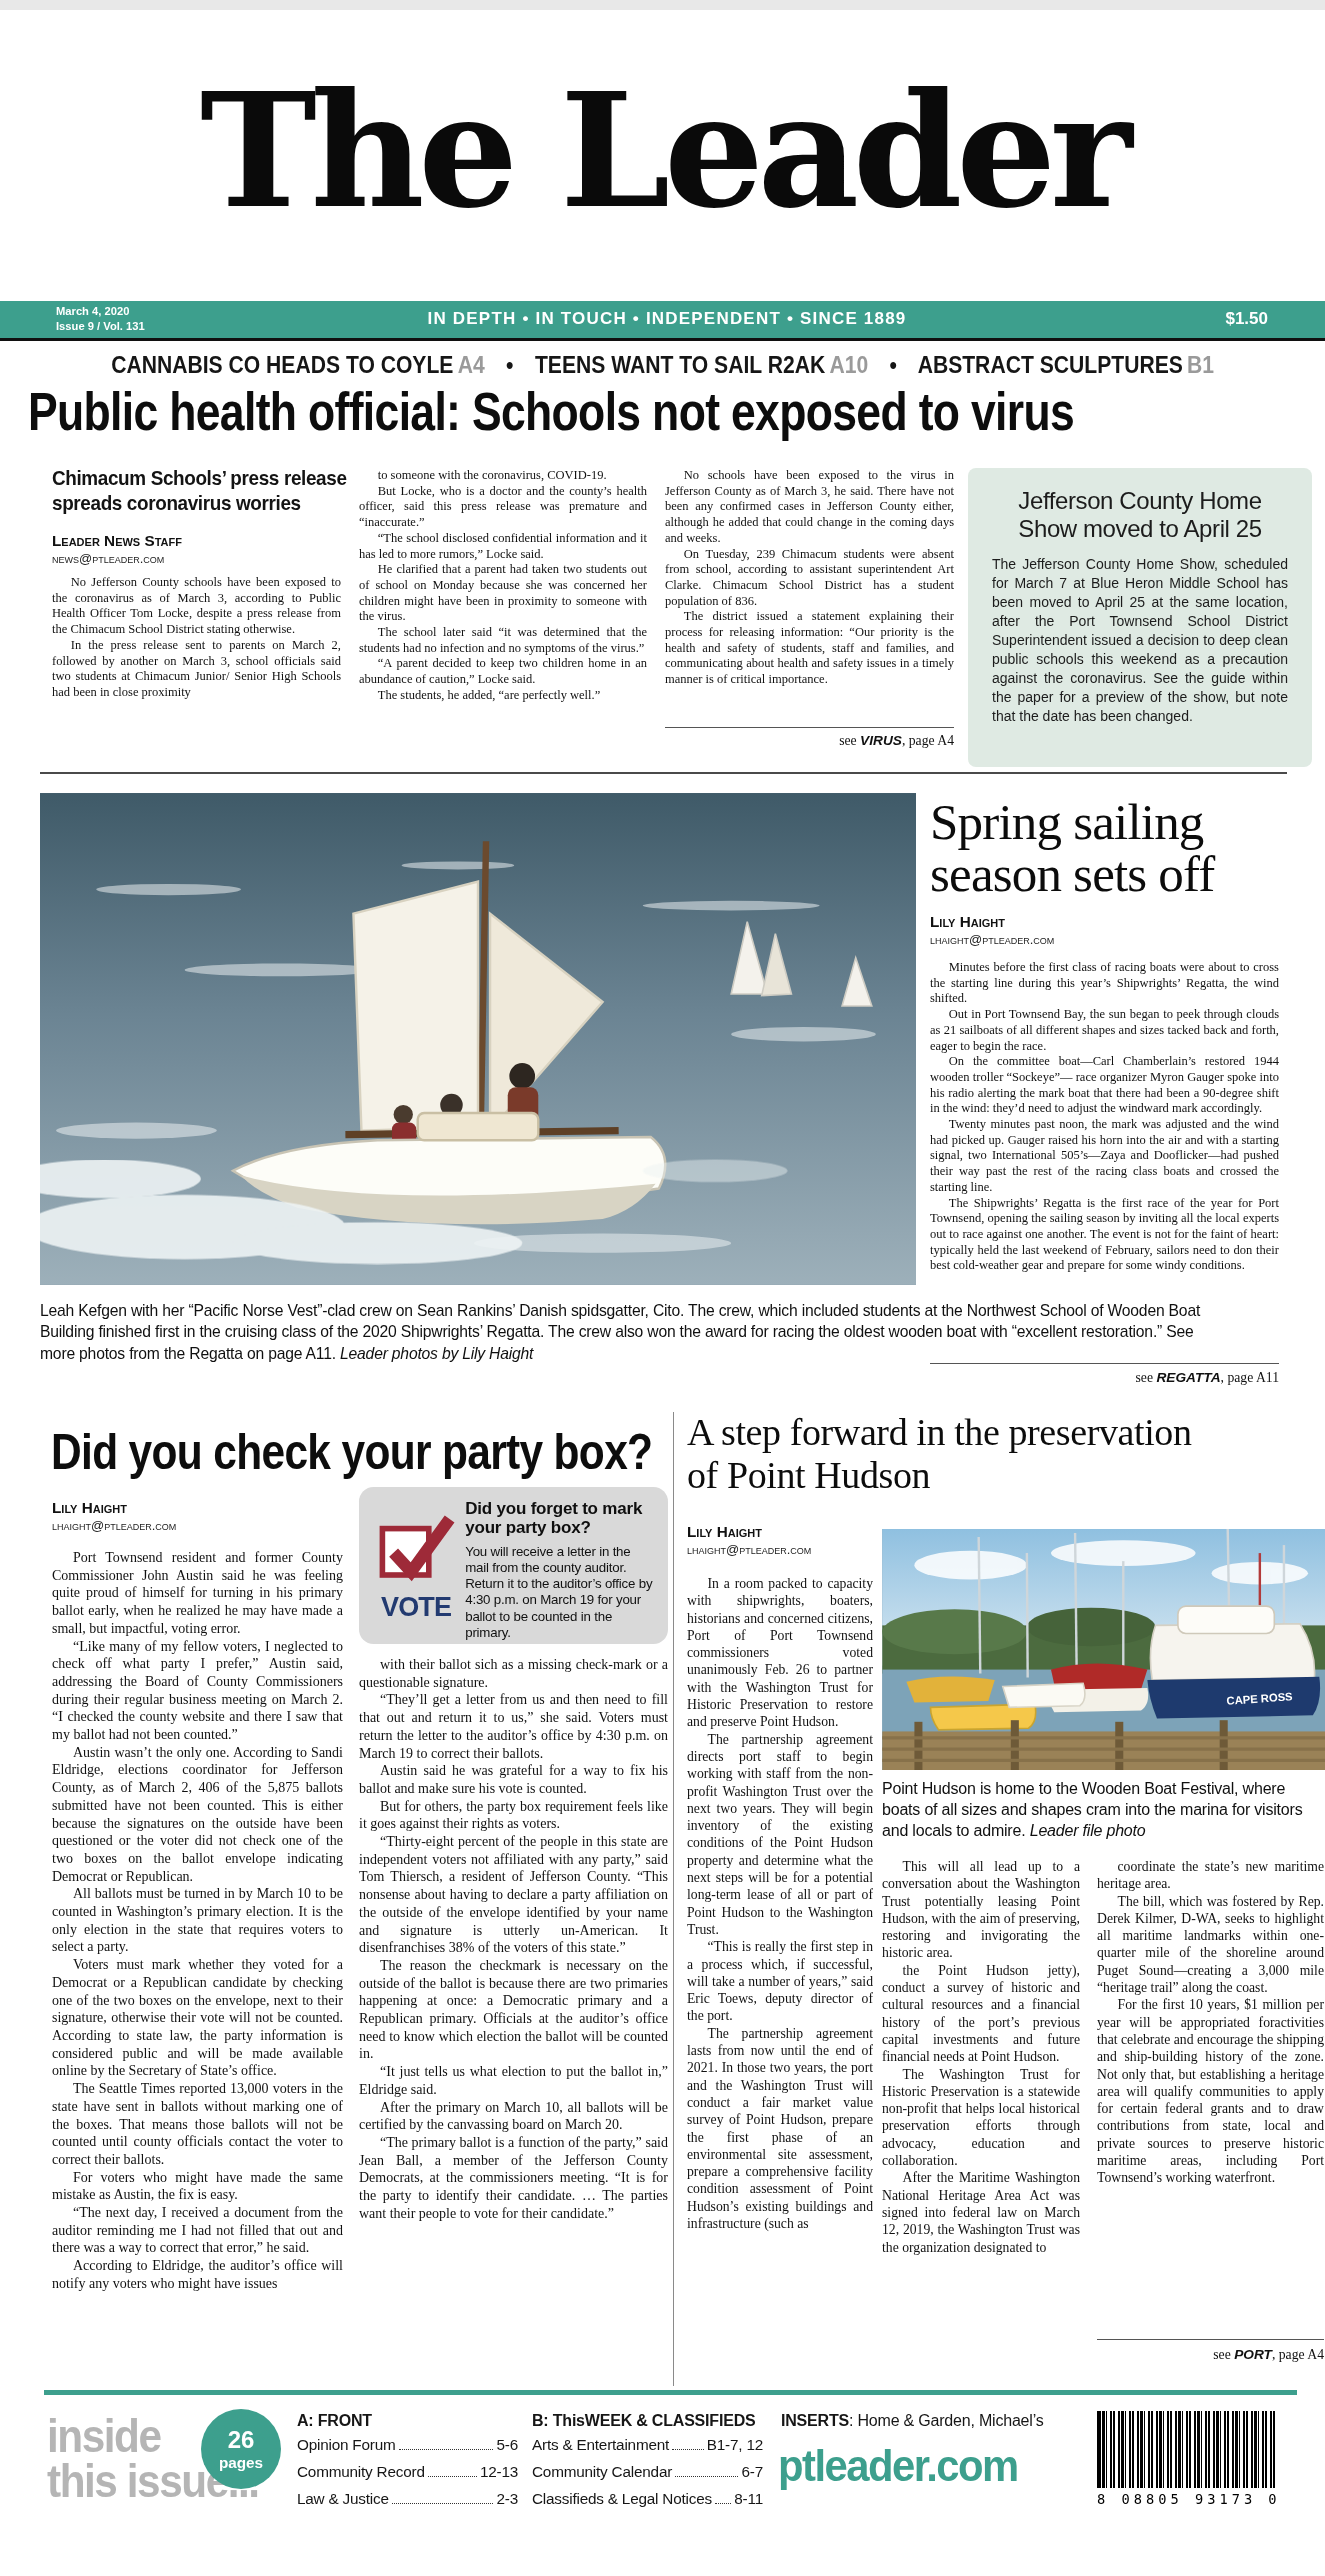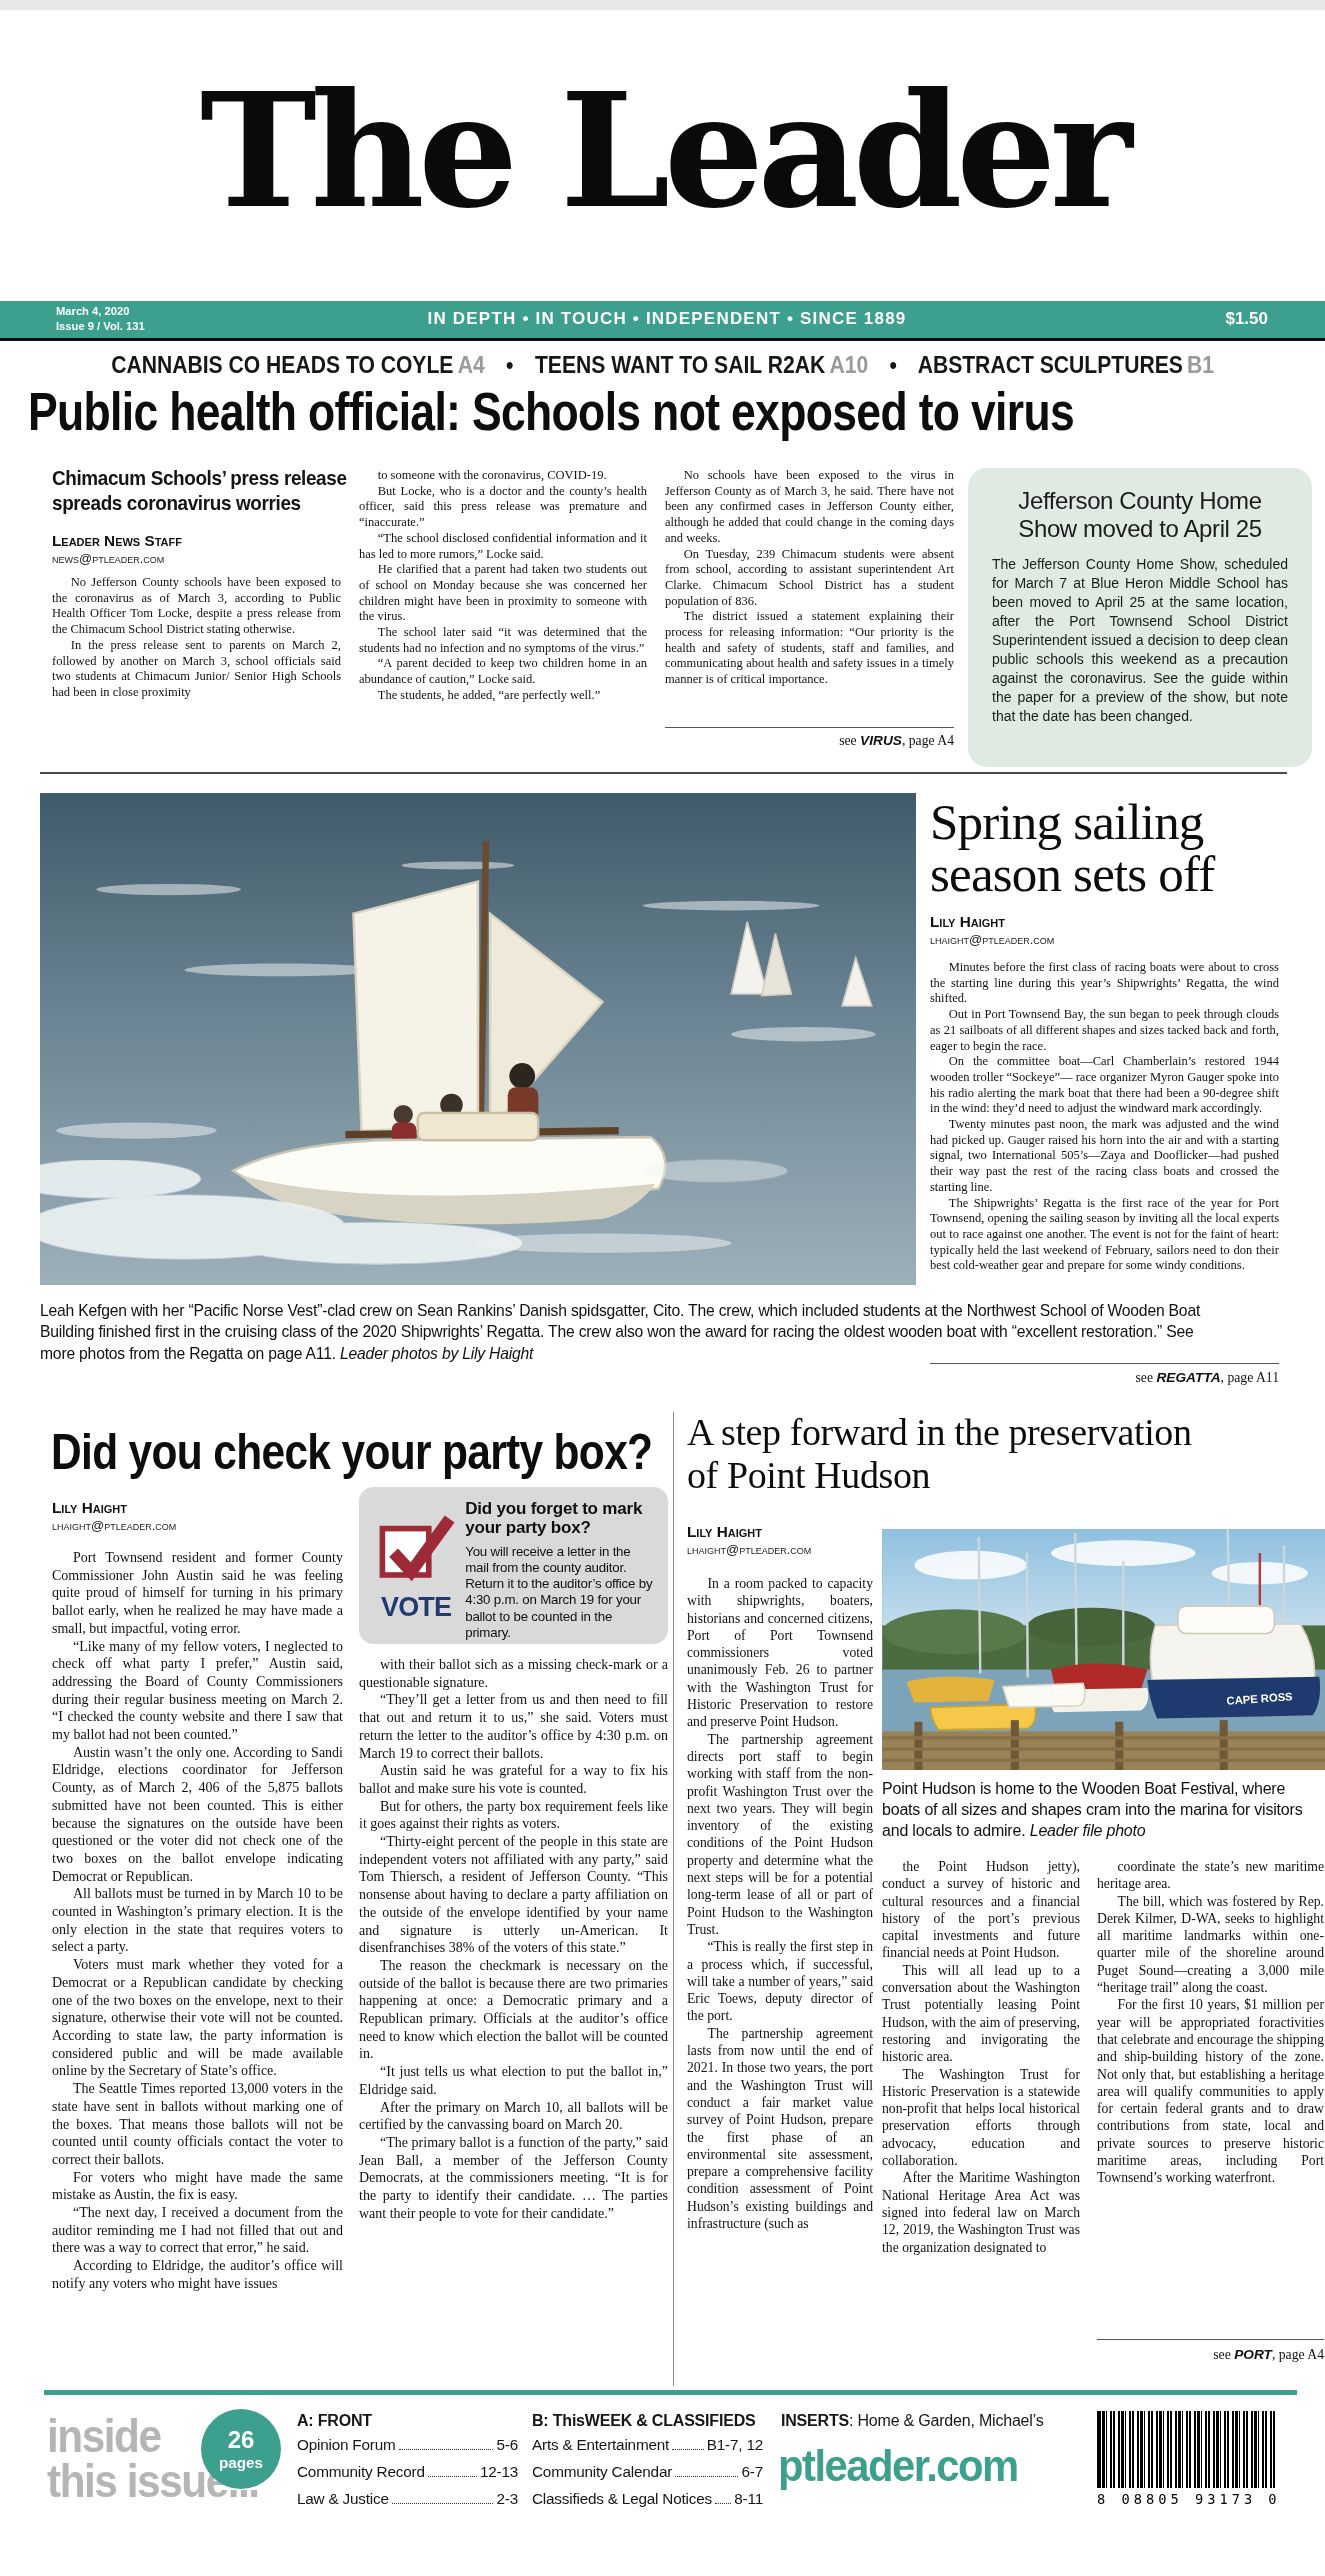--- a/index.html
+++ b/index.html
@@ -45,21 +45,21 @@
   .bodycol p{margin:0;text-indent:1.5em;}
   .lead-col1{left:52px;top:565px;width:289px;height:185px;}
   .lead-col2{left:359px;top:458px;width:288px;height:299px;}
   .lead-col3{left:665px;top:458px;width:289px;height:254px;}
 
   .jump-rule{height:0.8px;background:#555;}
   .jump{font-size:13.7px;text-align:right;font-family:"Liberation Serif",serif;}
   .jump b{font-family:"Liberation Sans",sans-serif;font-style:italic;font-weight:bold;}
 
   
-  .homeshow{left:968px;top:458px;width:344px;height:299px;background:#dfeae3;border-radius:19px;
+  .homeshow{left:968px;top:458px;width:344px;height:299px;background:#dfeae3;border-radius:8px;
             font-family:"Liberation Sans",sans-serif;box-sizing:border-box;padding:19px 24px;}
   .homeshow-title{font-size:24px;line-height:1.15;text-align:center;color:#1c1c1c;letter-spacing:-0.4px;}
   .homeshow-body{margin-top:13px;font-size:14px;line-height:1.36;text-align:justify;color:#1c1c1c;}
 
   .section-rule{left:40px;top:762px;width:1247px;height:1.6px;background:#4a4a4a;}
 
   
   .regatta{left:40px;top:783px;width:876px;height:492px;background:#6d8694;}
   .caption{font-family:"Liberation Sans",sans-serif;font-size:15.7px;line-height:1.36;
            letter-spacing:-0.2px;color:#101010;}
@@ -382,22 +382,22 @@
           <rect y="258" width="552" height="4"></rect>
           <rect y="272" width="552" height="4"></rect>
           <rect y="286" width="552" height="4"></rect>
         </g>
     </svg>
   </div>
   <div class="abs caption marina-caption">
     <span>Point Hudson is home to the Wooden Boat Festival, where boats of all sizes and shapes cram into the marina for visitors and locals to admire. </span><i>Leader file photo</i>
   </div>
   <div class="abs bodycol hudson-col hudson-col2">
+      <p>This will all lead up to a conversation about the Washington Trust potentially leasing Point Hudson, with the aim of preserving, restoring and invigorating the historic area.</p>
       <p>the Point Hudson jetty), conduct a survey of historic and cultural resources and a financial history of the port’s previous capital investments and future financial needs at Point Hudson.</p>
-      <p>This will all lead up to a conversation about the Washington Trust potentially leasing Point Hudson, with the aim of preserving, restoring and invigorating the historic area.</p>
       <p>The Washington Trust for Historic Preservation is a statewide non-profit that helps local historical preservation efforts through advocacy, education and collaboration.</p>
       <p>After the Maritime Washington National Heritage Area Act was signed into federal law on March 12, 2019, the Washington Trust was the organization designated to</p>
     </div>
   <div class="abs bodycol hudson-col hudson-col3">
       <p>coordinate the state’s new maritime heritage area.</p>
       <p>The bill, which was fostered by Rep. Derek Kilmer, D-WA, seeks to highlight all maritime landmarks within one-quarter mile of the shoreline around Puget Sound—creating a 3,000 mile “heritage trail” along the coast.</p>
       <p>For the first 10 years, $1 million per year will be appropriated foractivities that celebrate and encourage the shipping and ship-building history of the zone. Not only that, but establishing a heritage area will qualify communities to apply for certain federal grants and to draw contributions from state, local and private sources to preserve historic maritime areas, including Port Townsend’s working waterfront.</p>
     </div>
   <div class="abs jump-rule hudson-jumprule"></div>
   <div class="abs jump hudson-jump">

